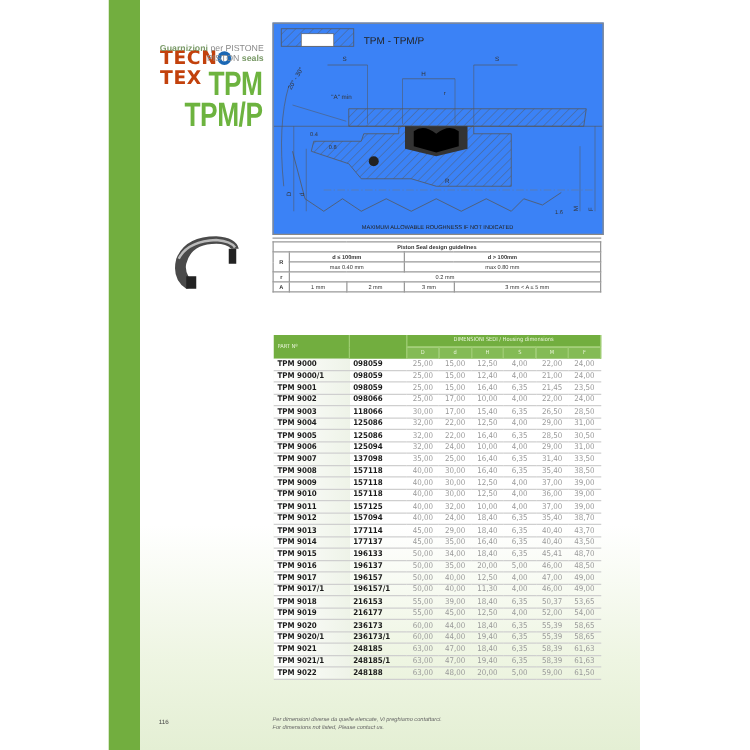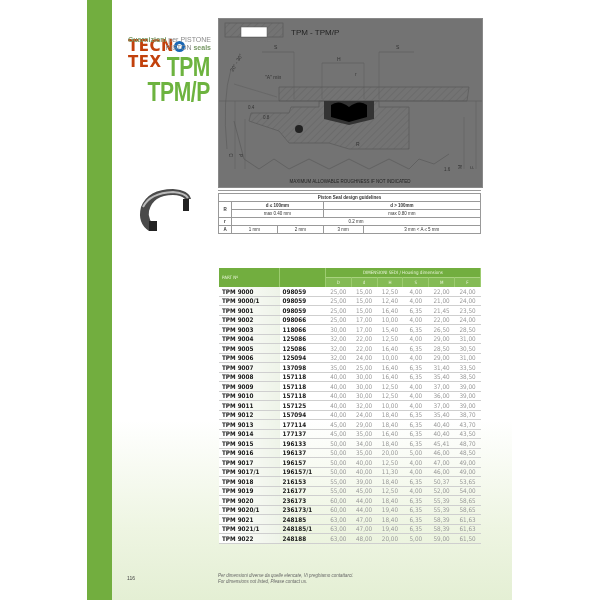--- a/index.html
+++ b/index.html
@@ -12,21 +12,21 @@
   .logo-o{display:inline-block;width:11px;height:11px;border-radius:50%;background:#1a67b4;position:relative;vertical-align:-1px;}
   .logo-o:after{content:"";position:absolute;left:3px;top:3px;width:5px;height:5px;border-radius:50%;background:#fff;}
   .sub1{position:absolute;left:121px;top:36px;width:90px;text-align:right;font-size:7px;color:#8a8a8a;}
   .sub1 b{color:#7a9a68;font-weight:bold;}
   .sub2{position:absolute;left:121px;top:44px;width:90px;text-align:right;font-size:7px;color:#8a8a8a;}
   .sub2 b{color:#7a9a68;}
   .big{position:absolute;left:120px;width:90px;text-align:right;font-family:"Liberation Sans",sans-serif;font-weight:bold;color:#6db33f;font-size:27px;transform:scaleX(0.78);transform-origin:right;letter-spacing:-0.5px;}
   .big1{top:52px;}
   .big2{top:77px;}
 
-  .drawing{position:absolute;left:218px;top:18px;width:263px;height:168px;border:1px solid #888;background:#737373;}
+  .drawing{position:absolute;left:218px;top:18px;width:263px;height:168px;border:1px solid #888;background:#3b82f6;}
   .drawing svg{position:absolute;left:0;top:0;}
   .seal-img{position:absolute;left:133px;top:185px;width:62px;height:48px;}
 
   .guide{position:absolute;left:218px;top:193px;width:263px;border-collapse:collapse;font-size:4.5px;color:#333;}
   .guide td{border:0.5px solid #999;text-align:center;height:7px;padding:0;}
   .guide .lbl{width:12px;font-weight:bold;}
   .guide .hdr{font-weight:bold;}
   .guide-title{position:absolute;left:218px;top:190px;width:263px;height:1px;background:#999;}
 
   .dim{position:absolute;left:219px;top:268px;width:262px;border-collapse:collapse;font-family:"DejaVu Sans Condensed","DejaVu Sans",sans-serif;}

